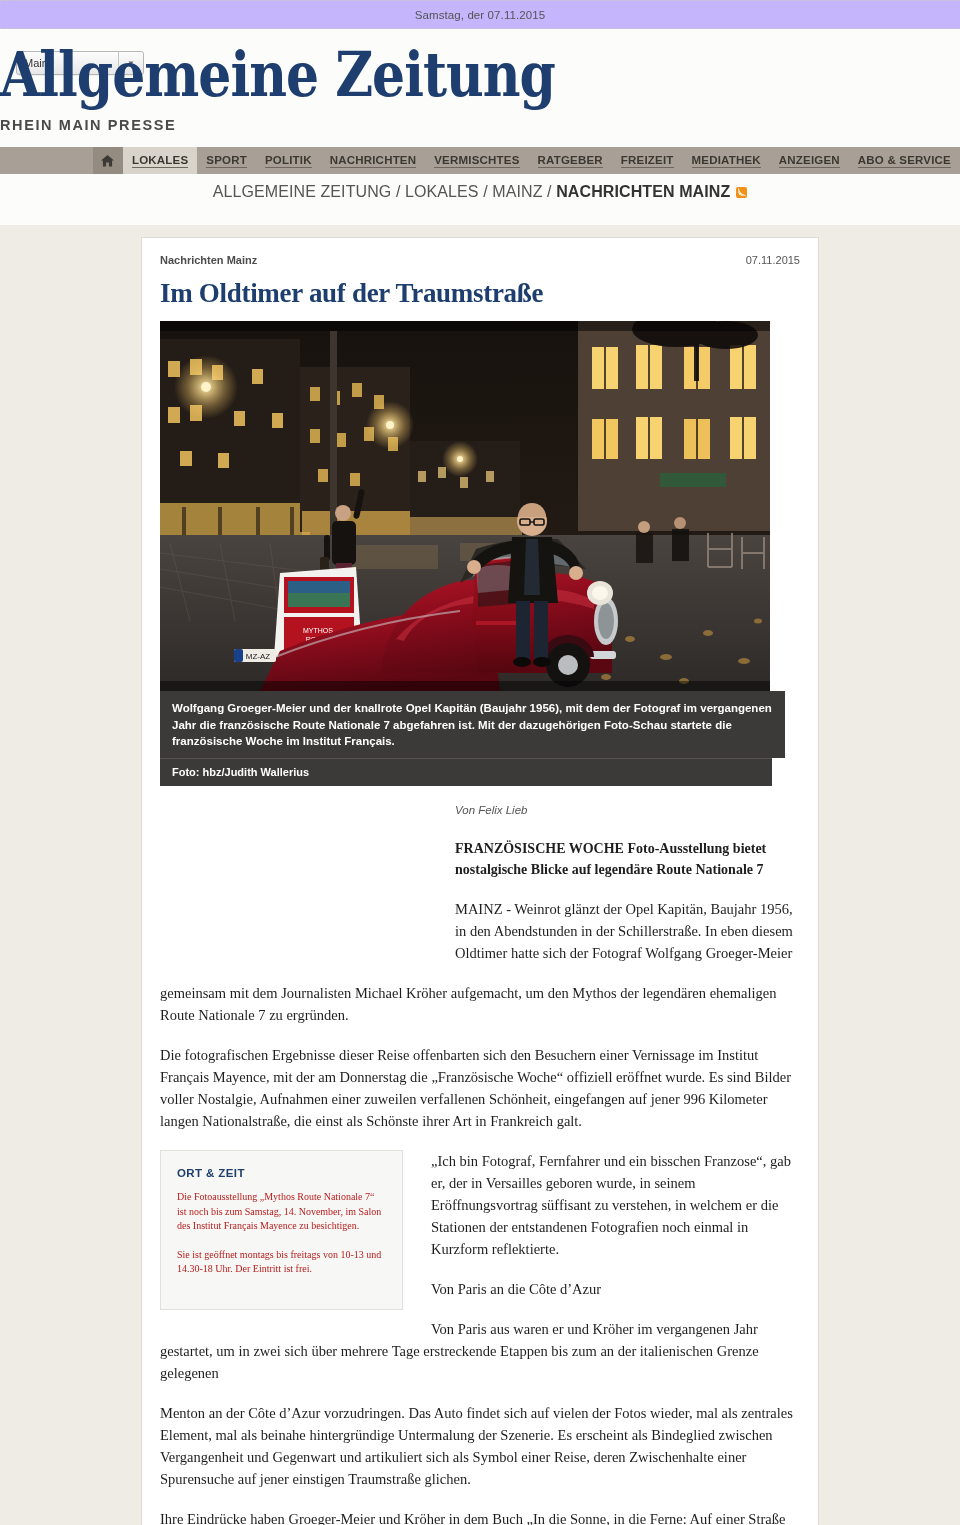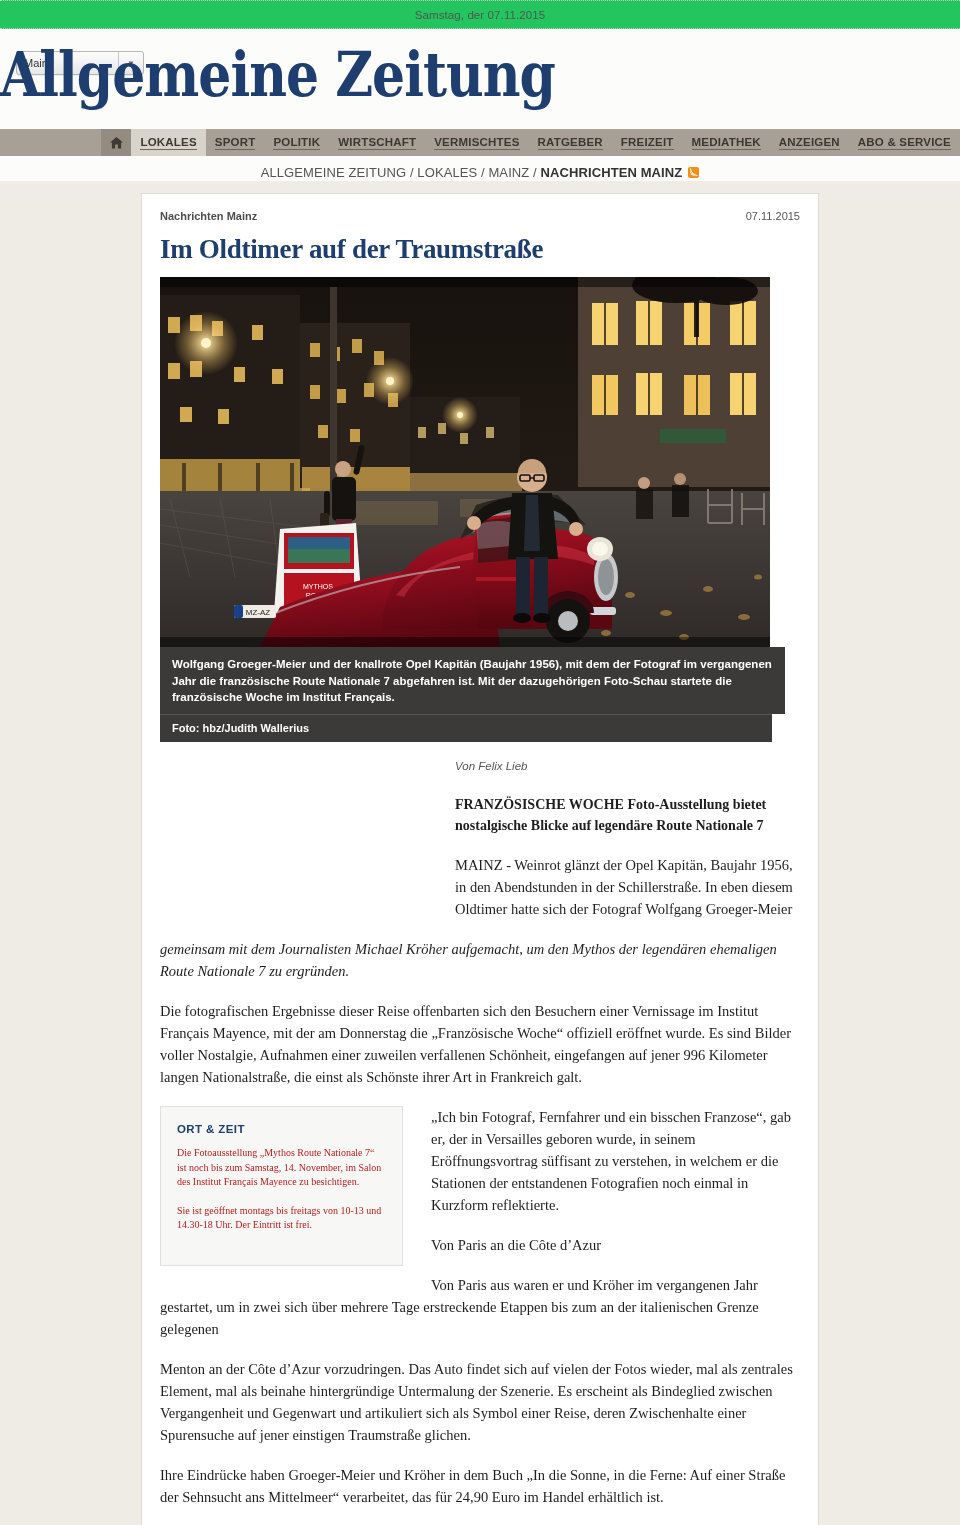--- a/index.html
+++ b/index.html
@@ -17,21 +17,21 @@
 
   
   .topstrip {
     border-top: 1px dotted #cfcbc4;
     border-bottom: 1px dotted #cfcbc4;
     text-align: center;
     font-size: 11.5px;
     color: #555;
     padding: 8px 0 7px;
     letter-spacing: .1px;
-    background: #22c55e;
+    background: #c4b5fd;
   }
 
   
   .masthead {
     position: relative;
     background: #fcfcfb;
     padding: 14px 0 12px;
     text-align: left;
   }
   .region-select {
@@ -120,22 +120,22 @@
     line-height: 14px;
   }
   .nav-item.active {
     background: #d9d4cb;
   }
 
   
   .breadcrumb-bar {
     background: #fcfcfb;
     text-align: center;
-    padding: 9px 0 1px;
-    font-size: 13px;
+    padding: 9px 0 24px;
+    font-size: 16px;
     color: #555;
     letter-spacing: .1px;
   }
   .breadcrumb-bar .bc-current { font-weight: 700; color: #333; }
   .rss-icon {
     display: inline-block;
     width: 11px; height: 11px;
     background: #f39018;
     border-radius: 2px;
     vertical-align: -1px;
@@ -242,21 +242,21 @@
     line-height: 1.5;
     margin: 0 0 20px;
   }
   .bodytext p { margin: 0 0 18px; }
 
   
   .intro-block {
     width: 345px;
     margin-left: 295px;
   }
-  .intro-run-on { margin-left: 0; font-style: italic; }
+  .intro-run-on { margin-left: 0; }
 
   
   .infobox {
     float: left;
     width: 243px;
     margin: 0 28px 10px 0;
     background: #f7f7f5;
     border: 1px solid #e2e0db;
     padding: 14px 16px 16px;
     box-sizing: border-box;
@@ -287,40 +287,41 @@
 </div>
 
 <header class="masthead">
 
   <div class="region-select">
     <span class="rs-label">Mainz</span>
     <span class="rs-arrow">▼</span>
   </div>
 
   <div class="logo">Allgemeine Zeitung</div>
+  <div class="logo-sub">RHEIN MAIN PRESSE</div>
 </header>
 
 <nav class="mainnav">
   <div class="nav-home">
     <svg width="13" height="12" viewBox="0 0 13 12" aria-hidden="true">
       <path d="M6.5 0 L13 5.4 L11.1 5.4 L11.1 11.6 L7.9 11.6 L7.9 7.6 L5.1 7.6 L5.1 11.6 L1.9 11.6 L1.9 5.4 L0 5.4 Z" fill="#3d3a35"></path>
     </svg>
   </div>
 
   <a class="nav-item active" href="#">
       <span>LOKALES</span>
     </a>
   <a class="nav-item" href="#">
       <span>SPORT</span>
     </a>
   <a class="nav-item" href="#">
       <span>POLITIK</span>
     </a>
   <a class="nav-item" href="#">
-      <span>WIRTSCHAFT</span>
+      <span>NACHRICHTEN</span>
     </a>
   <a class="nav-item" href="#">
       <span>VERMISCHTES</span>
     </a>
   <a class="nav-item" href="#">
       <span>RATGEBER</span>
     </a>
   <a class="nav-item" href="#">
       <span>FREIZEIT</span>
     </a>

